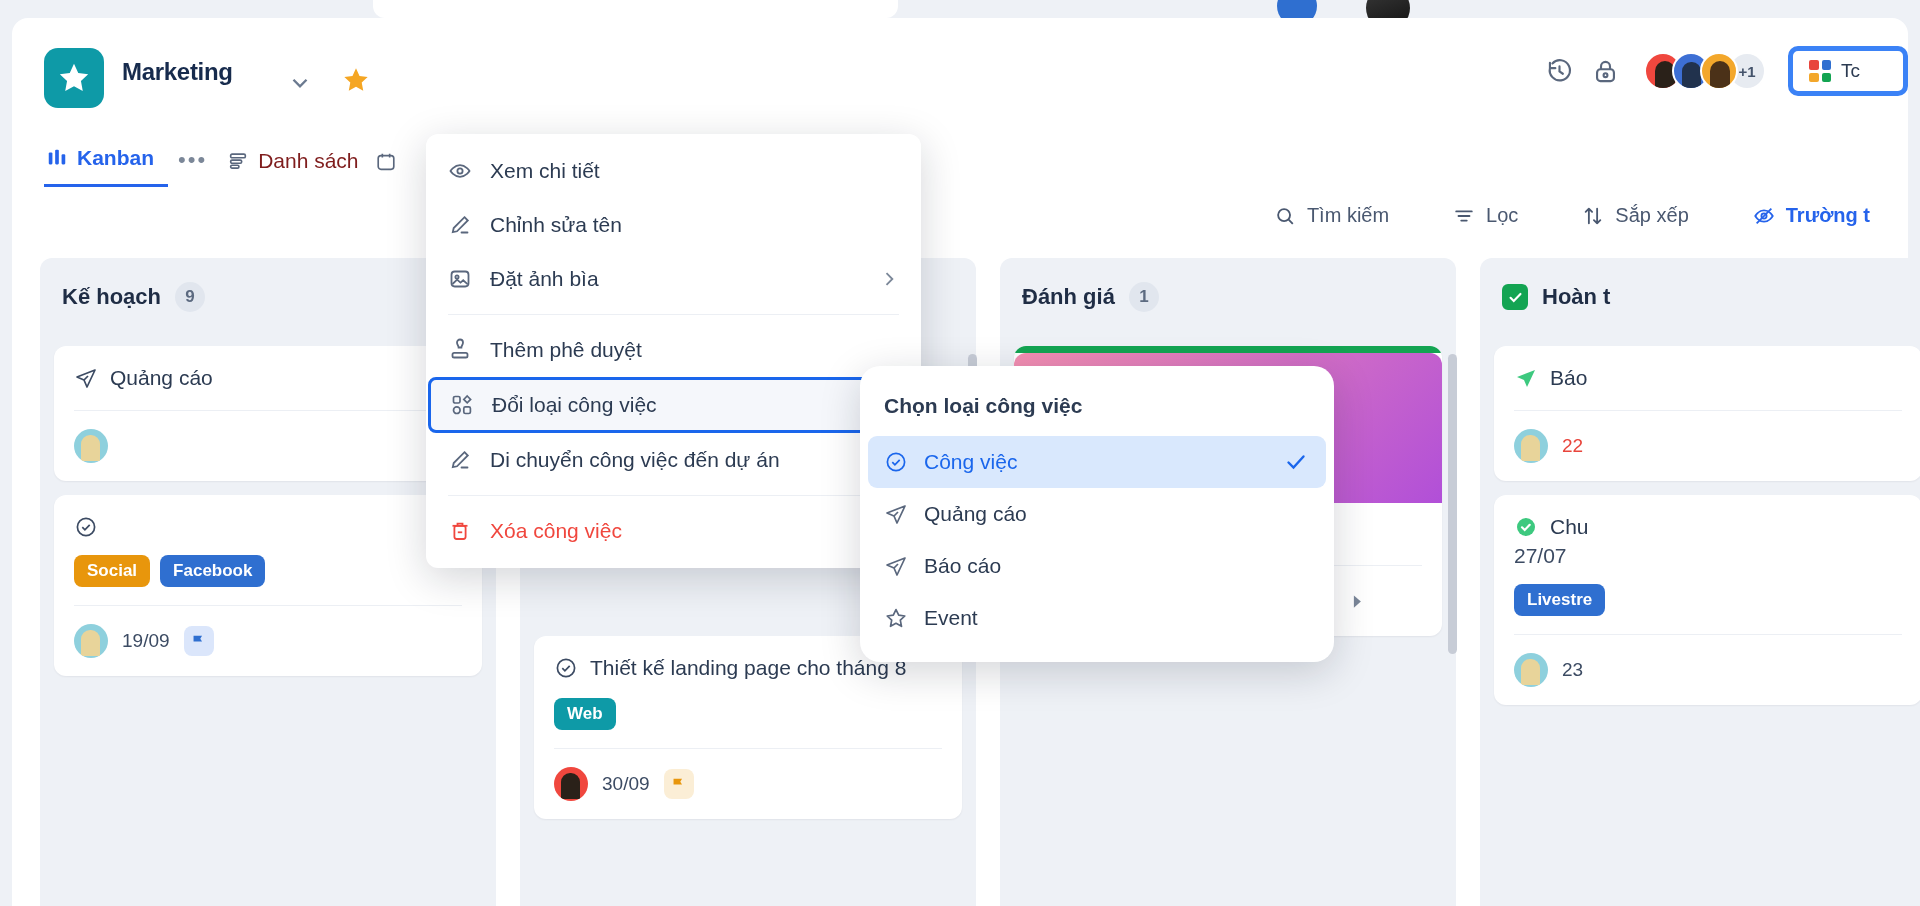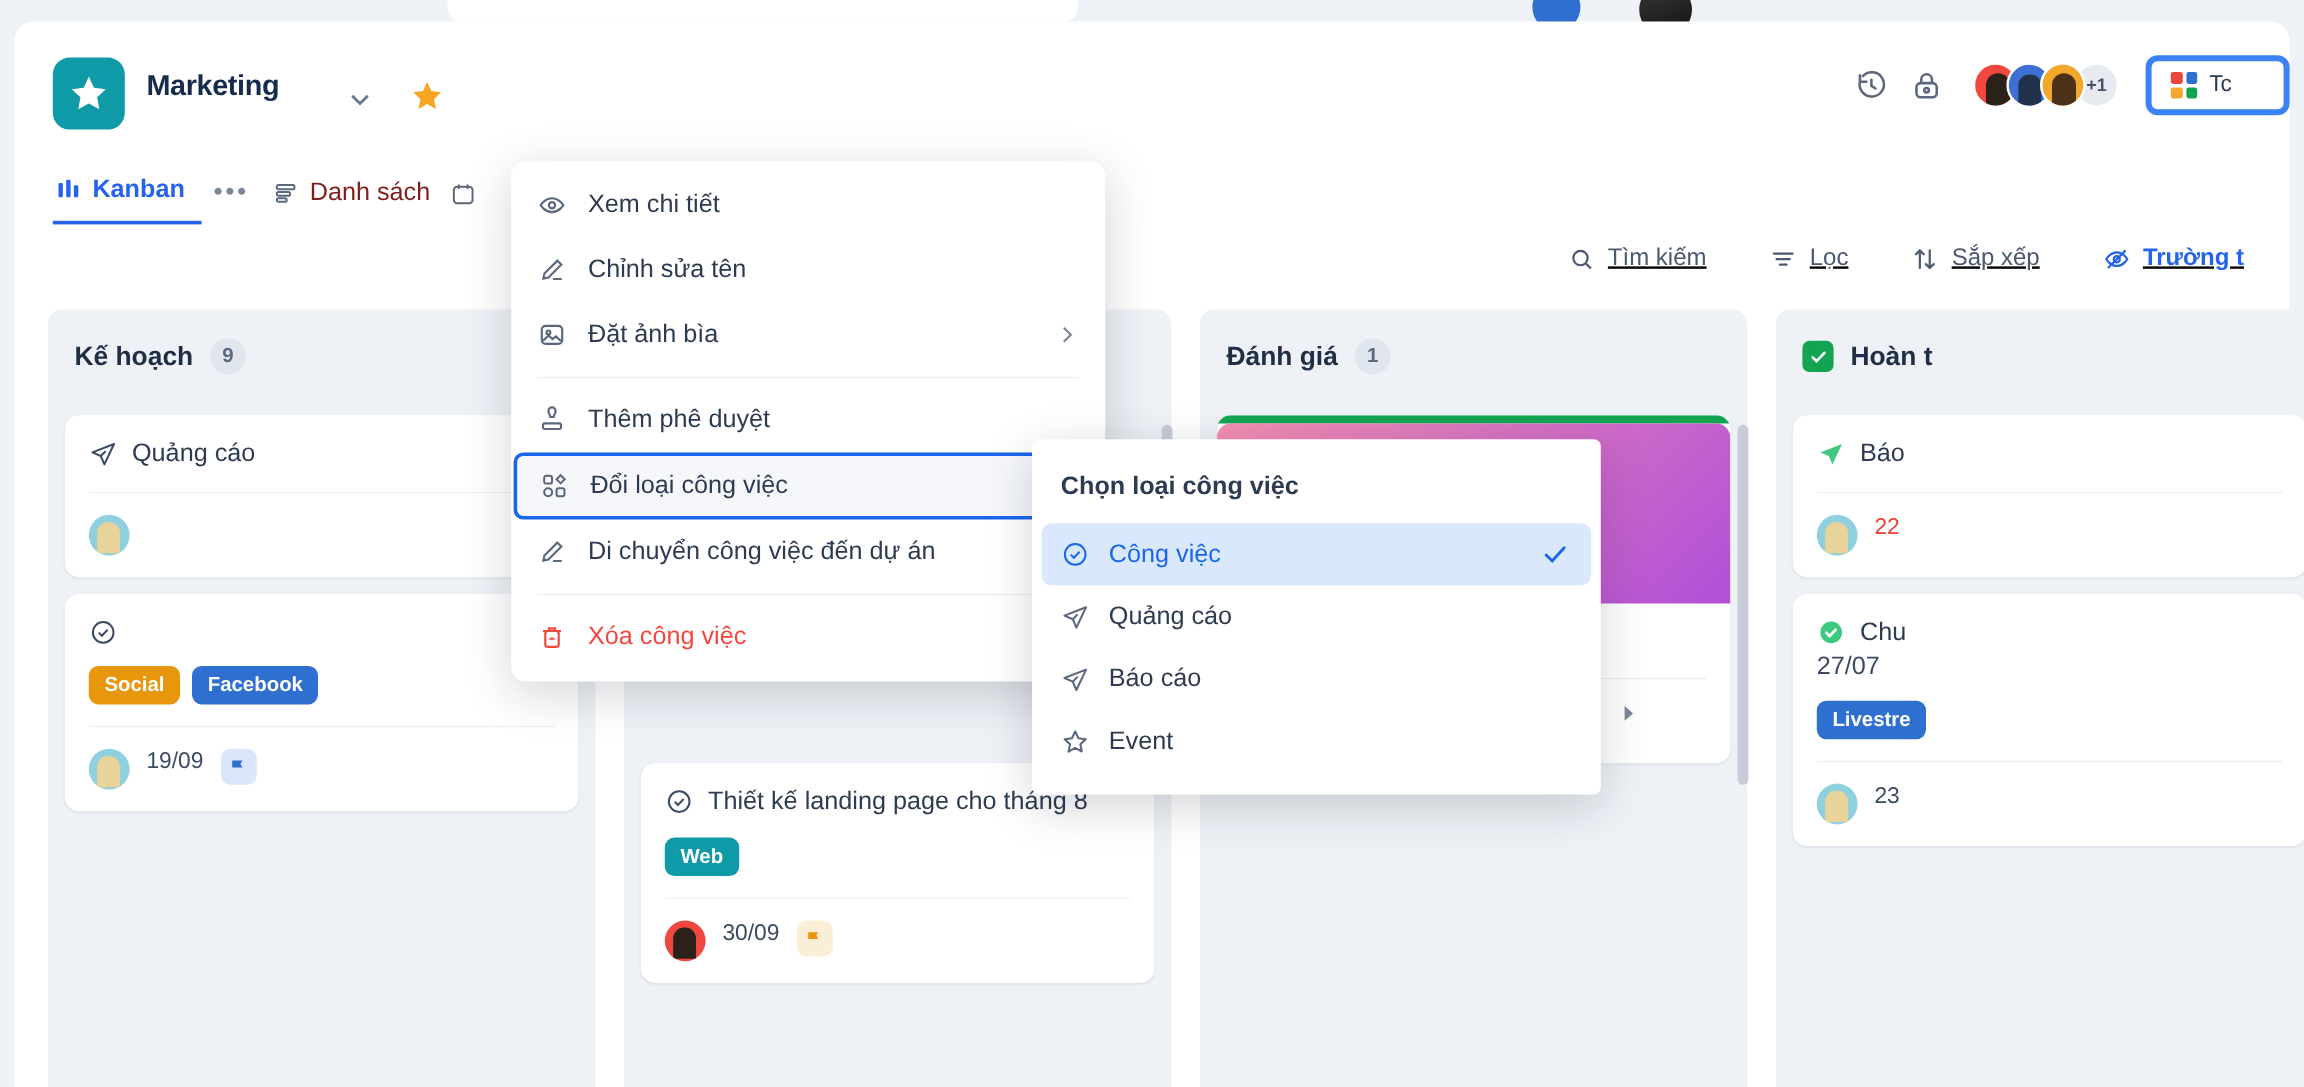--- a/index.html
+++ b/index.html
@@ -72,21 +72,21 @@
   .tabs { position:absolute; left:32px; top:128px; display:flex; align-items:flex-end; gap:0; }
   .tab {
     display:flex; align-items:center; gap:9px; padding:0 14px 14px 2px;
     font-size:21px; color:#7f1d1d; white-space:nowrap;
   }
   .tab.active { color:#2563eb; font-weight:600; border-bottom:3px solid #2563eb; }
   .tab svg { width:22px; height:22px; }
   .tab-dots { padding:0 18px 14px 10px; color:#7b8798; font-size:22px; letter-spacing:2px; }
 
   
-  .toolbar { position:absolute; right:14px; top:186px; display:flex; align-items:center; gap:5px;text-decoration:underline; }
+  .toolbar { position:absolute; right:14px; top:186px; display:flex; align-items:center; gap:16px; }
   .tb-item { display:flex; align-items:center; gap:11px; padding:0 24px; font-size:20px; color:#4a5870; }
   .tb-item svg { width:22px; height:22px; }
   .tb-item.accent { color:#2563eb; font-weight:600; }
 
   
   .board { position:absolute; left:28px; top:240px; right:0; bottom:0; display:flex; gap:24px; }
   .col { width:456px; flex:0 0 456px; background:#eef1f6; border-radius:12px 12px 0 0; position:relative; }
   .col-hd { height:78px; display:flex; align-items:center; padding:0 22px; gap:14px; }
   .col-hd .dot-chk { width:26px; height:26px; border-radius:6px; background:#13a452; display:flex; align-items:center; justify-content:center; }
   .col-hd .dot-chk svg { width:17px; height:17px; }
@@ -97,21 +97,21 @@
   }
   .col-body { padding:10px 14px 0 14px; display:flex; flex-direction:column; gap:14px; }
 
   .card { background:#fff; border-radius:12px; padding:18px 20px; position:relative; box-shadow:0 1px 2px rgba(16,24,40,.06); }
   .card-title { display:flex; align-items:flex-start; gap:12px; font-size:21px; color:#2c3b52; line-height:1.35; }
   .card-title svg { width:24px; height:24px; flex:0 0 24px; margin-top:2px; }
   .card-sep { height:1px; background:#eceff4; margin:18px 0 0 0; }
   .tagrow { display:flex; gap:10px; margin-top:16px; flex-wrap:wrap; }
   .tag { height:32px; padding:0 13px; border-radius:8px; color:#fff; font-size:17px; font-weight:600;
          display:flex; align-items:center; }
-  .metarow { display:flex; align-items:flex-start; gap:14px; margin-top:18px; }
+  .metarow { display:flex; align-items:center; gap:14px; margin-top:18px; }
   .mini-av { width:34px; height:34px; border-radius:50%; background:#8ed0dd; position:relative; overflow:hidden; flex:0 0 34px; }
   .mini-av::after { content:""; position:absolute; left:7px; top:6px; width:19px; height:26px; border-radius:9px 9px 0 0; background:#e8d49a; }
   .mini-av.red { background:#f0473e; }
   .mini-av.red::after { background:#2a2119; }
   .date { font-size:19px; color:#3c4b63; }
   .date.due { color:#e8453c; }
   .flag { width:30px; height:30px; border-radius:8px; display:flex; align-items:center; justify-content:center; }
   .flag svg { width:17px; height:17px; }
   .card-dots {
     position:absolute; right:14px; top:16px; width:40px; height:34px; border-radius:8px;
@@ -142,21 +142,21 @@
     background:#f5f7fb; border:3px solid #1a66ec; border-radius:8px;
     margin:0 2px; height:56px; padding:0 19px;
   }
   .mi.danger { color:#f0473e; }
   .mi.danger svg { color:#f0473e; }
   .msep { height:1px; background:#eceff4; margin:8px 22px; }
 
   
   .submenu {
     position:absolute; left:848px; top:348px; width:474px;
-    background:#fff; border-radius:6px; box-shadow:0 10px 40px rgba(16,24,40,.18);
+    background:#fff; border-radius:20px; box-shadow:0 10px 40px rgba(16,24,40,.18);
     padding:14px 0 18px 0; z-index:50;
   }
   .sub-title { font-size:21px; color:#2c3b52; font-weight:600; padding:14px 24px 18px 24px; }
   .sub-item {
     height:52px; margin:0 8px; border-radius:9px; display:flex; align-items:center; gap:16px;
     padding:0 16px; font-size:21px; color:#2c3b52; position:relative;
   }
   .sub-item svg { width:24px; height:24px; flex:0 0 24px; color:#5a677d; }
   .sub-item.active { background:#d9e8fd; color:#1a66ec; }
   .sub-item.active svg { color:#1a66ec; }

